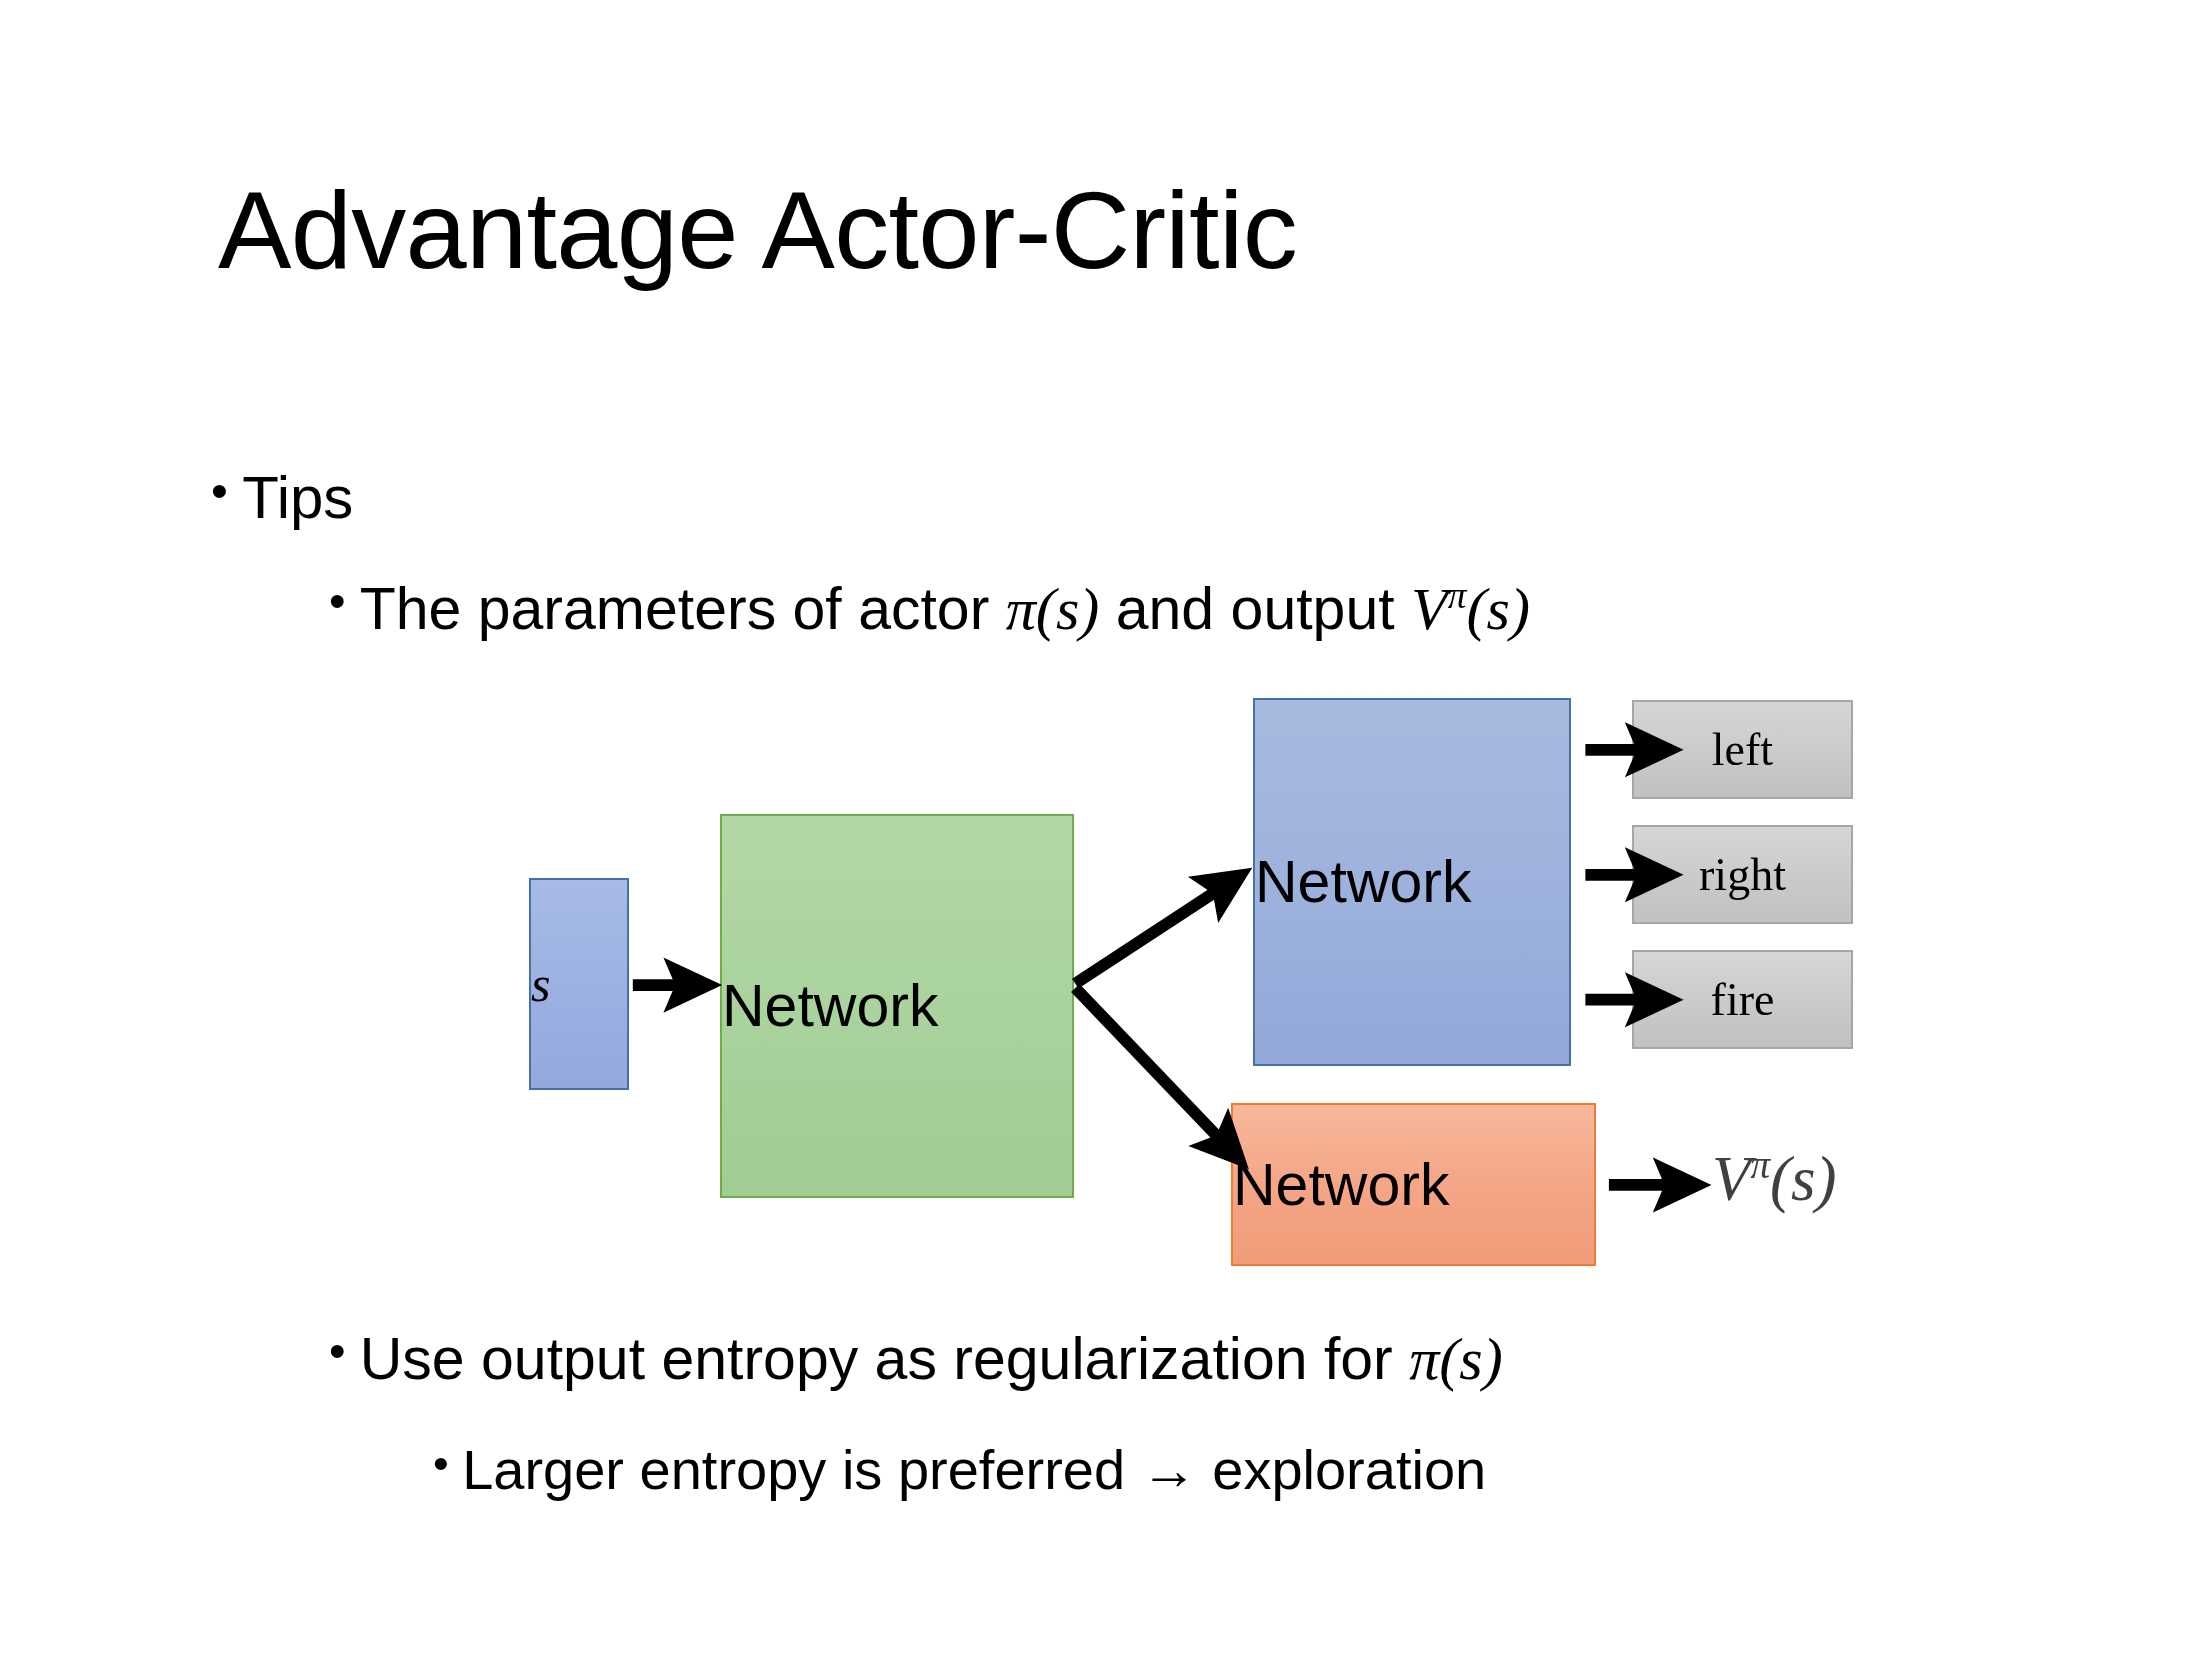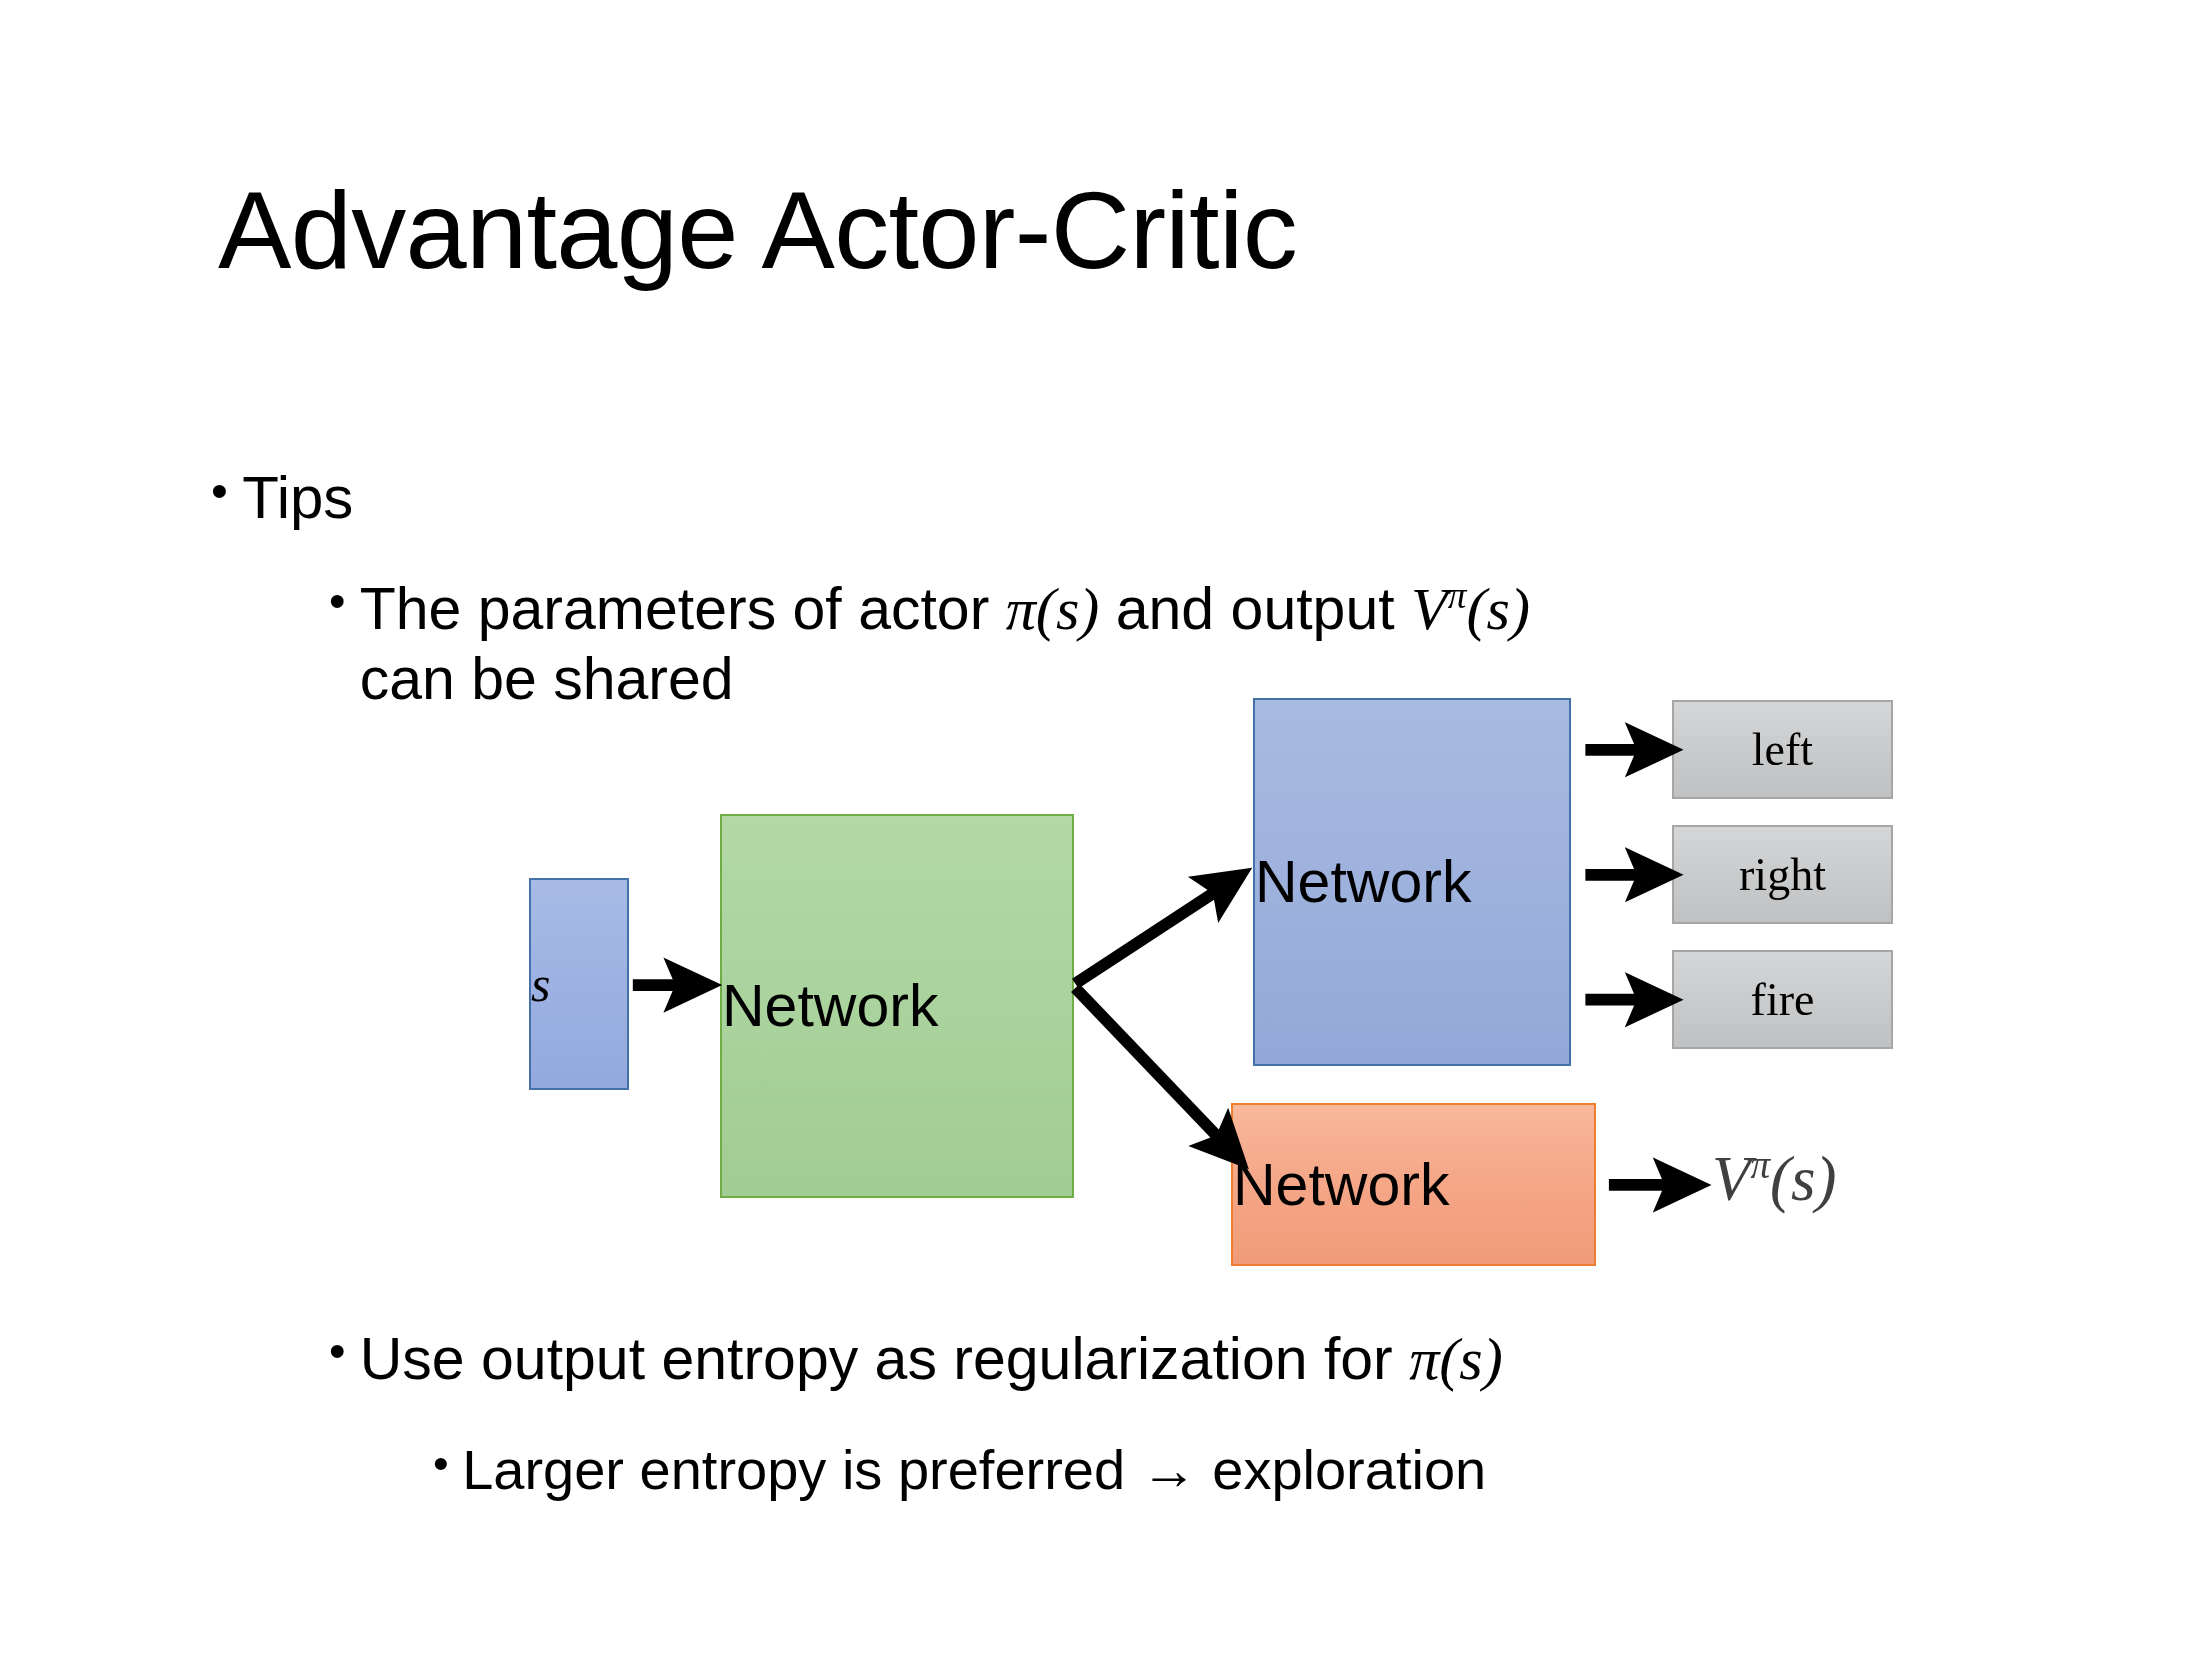--- a/index.html
+++ b/index.html
@@ -137,21 +137,21 @@
     position: absolute;
     box-sizing: border-box;
     display: flex;
     align-items: center;
     justify-content: center;
     background: linear-gradient(180deg,#d4d6d8 0%,#cacccd 45%,#bfc1c3 100%);
     border: 2.2px solid #a6a6a6;
     font-family: "Liberation Serif", serif;
     font-size: 46px;
     color: #000000;
-    left: 1636px;
+    left: 1596px;
     width: 221px;
   }
   #out-left  { top: 700px;  height: 99px; }
   #out-right { top: 825px; height: 99px; }
   #out-fire  { top: 950px; height: 99px; }
 
   #vpi {
     position: absolute;
     left: 1676px;
     top: 1143px;
@@ -176,21 +176,21 @@
 
   <div id="title">Advantage Actor-Critic</div>
 
   <div class="bullet" id="b-tips">
     <span class="dot">•</span>
     <span class="txt">Tips</span>
   </div>
 
   <div class="bullet" id="b-params">
     <span class="dot">•</span>
-    <span class="txt"><span>The parameters of actor </span><span class="math">π(s)</span><span>  and output </span><span class="math"><span>V</span><span class="mathsup">π</span><span>(s)</span></span><br><span>can be shared</span></span>
+    <span class="txt"><span>The parameters of actor </span><span class="math">π(s)</span><span>  and output </span><span class="math"><span>V</span><span class="mathsup">π</span><span>(s)</span></span><br></span>
   </div>
 
   <div class="bullet" id="b-entropy">
     <span class="dot">•</span>
     <span class="txt"><span>Use output entropy as regularization for </span><span class="math">π(s)</span></span>
   </div>
 
   <div class="bullet" id="b-larger">
     <span class="dot">•</span>
     <span class="txt">Larger entropy is preferred → exploration</span>

